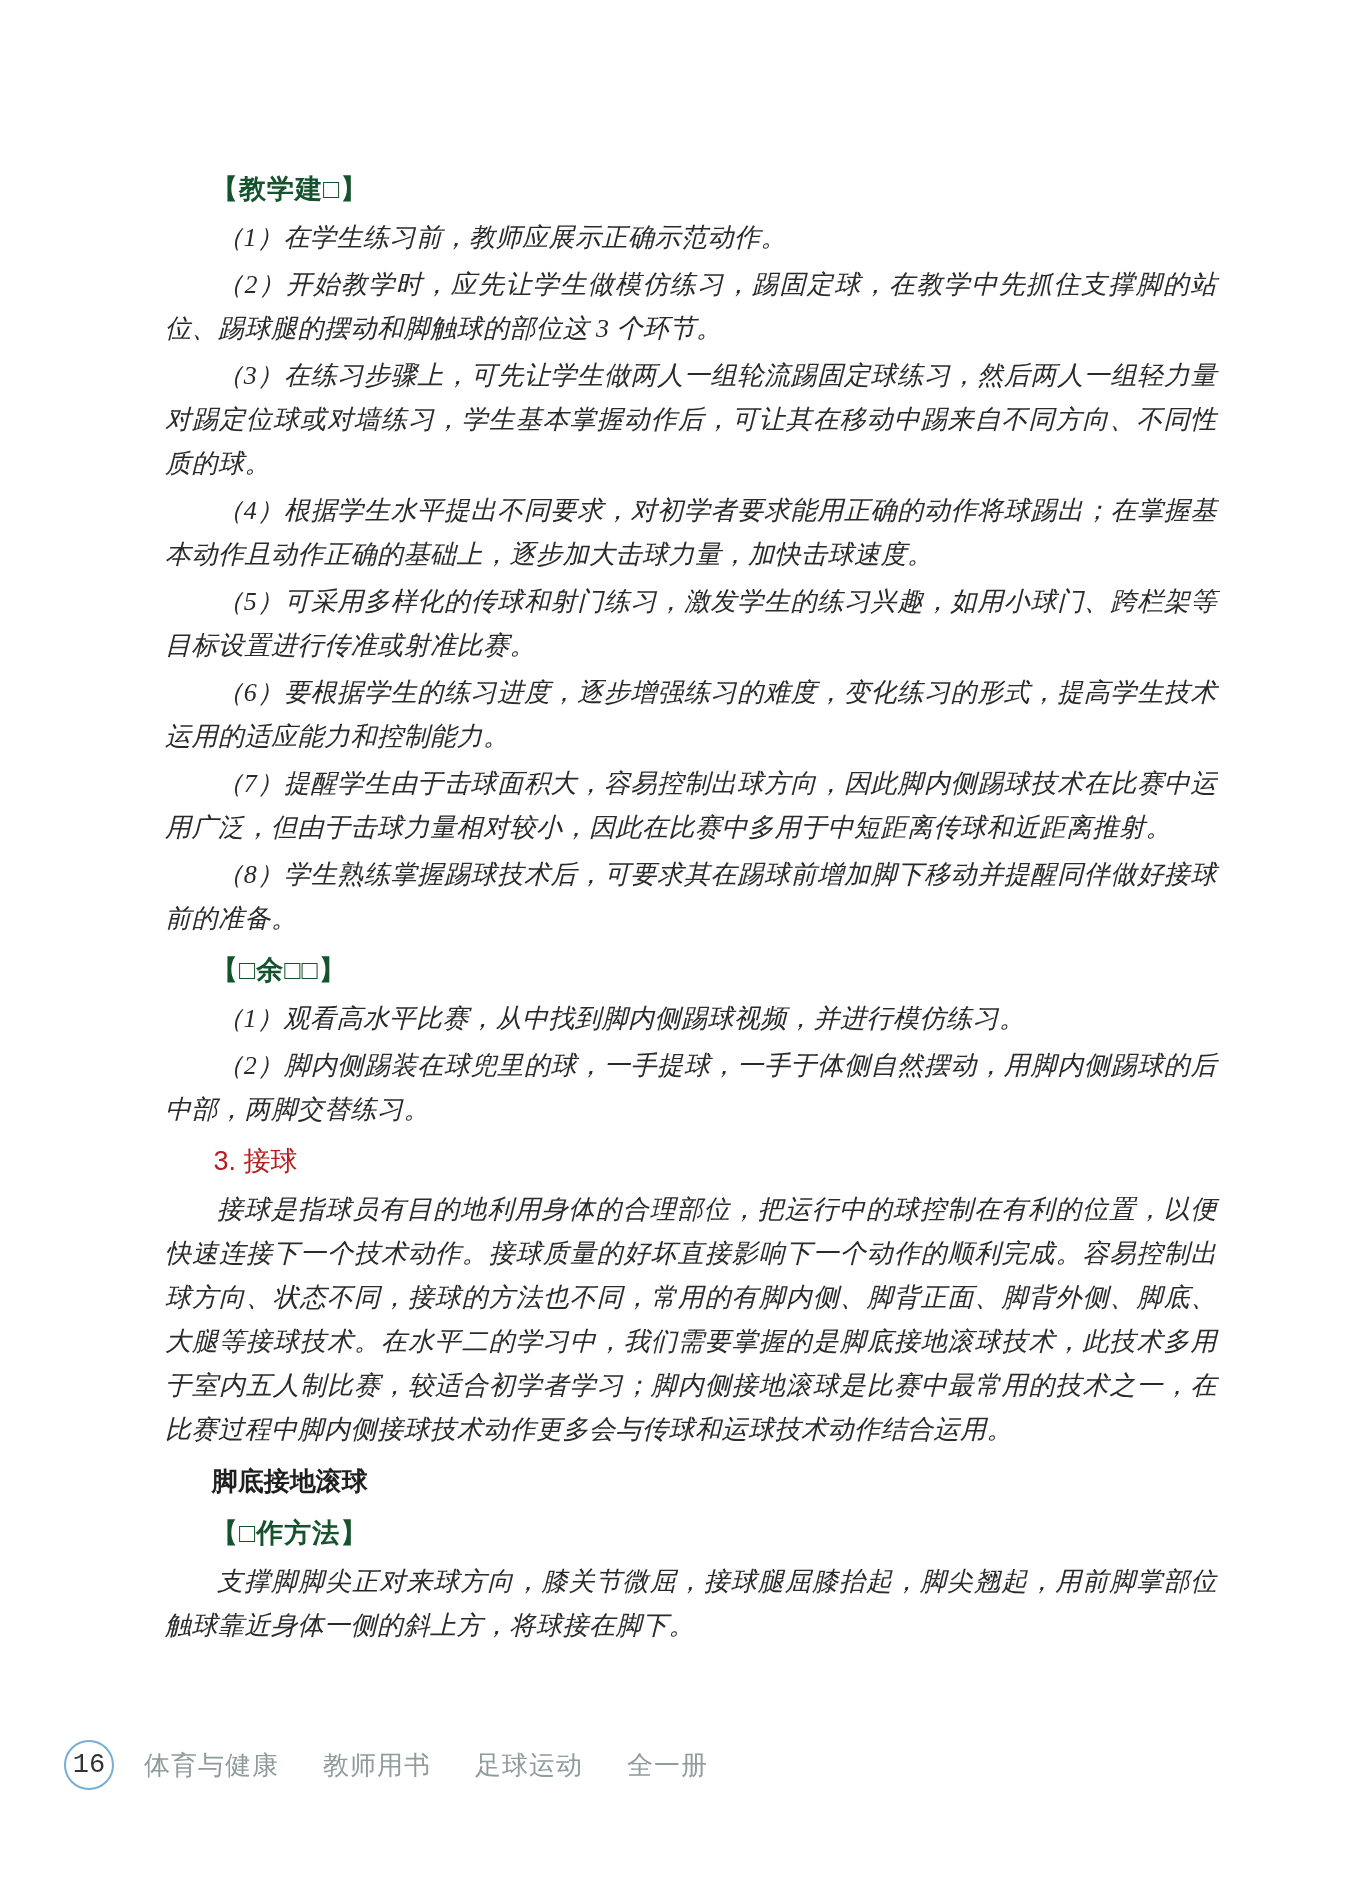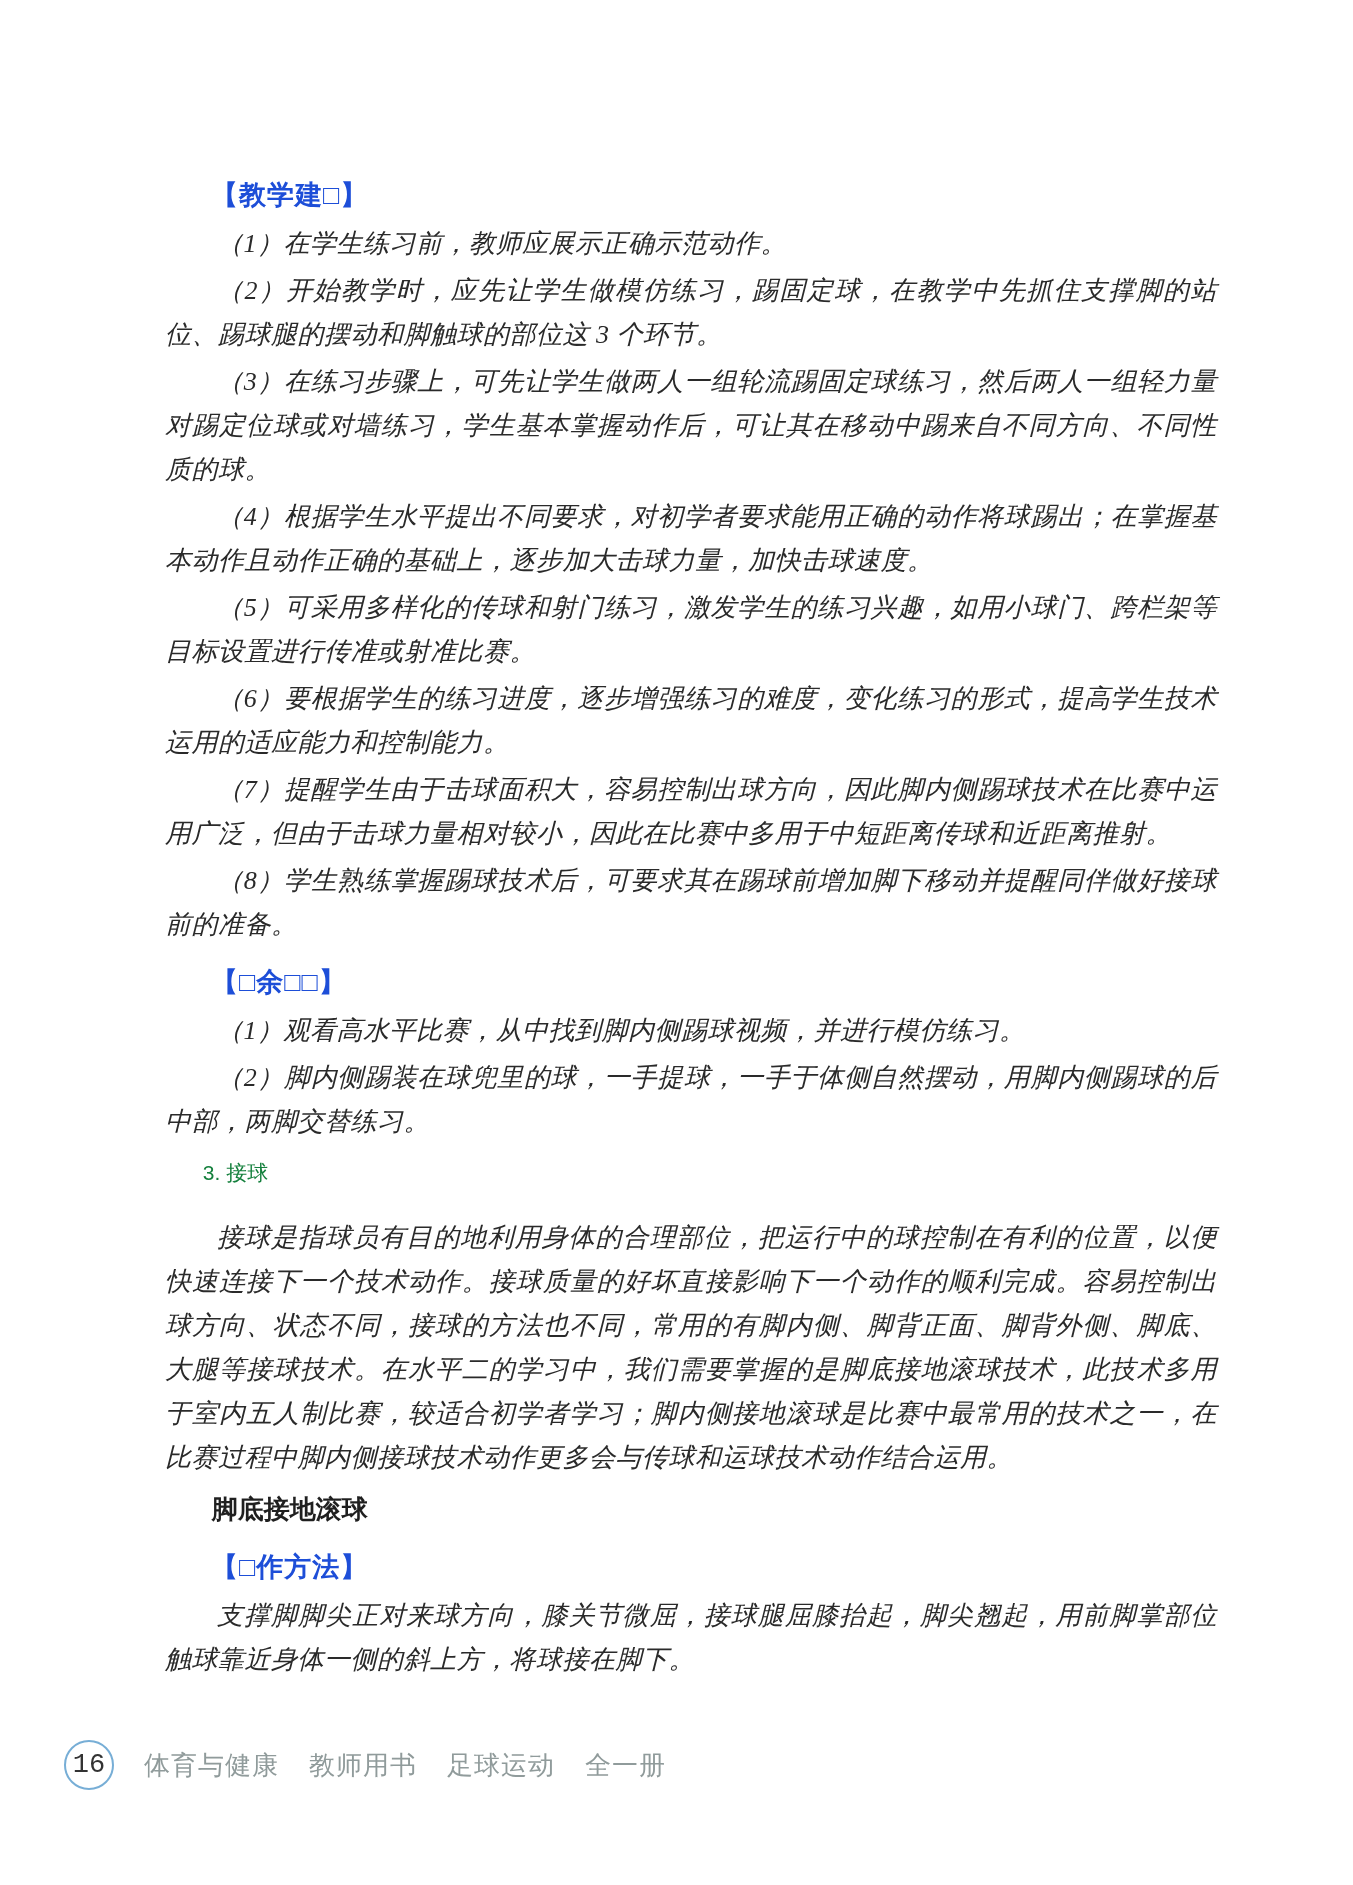--- a/index.html
+++ b/index.html
@@ -24,32 +24,32 @@
     margin:3px 0;
     color:#2a2a2a;
     letter-spacing:0.5px;
     font-style:italic;
   }
   .h-teal {
     font-family:"Liberation Sans", sans-serif;
     font-weight:bold;
     font-size:27px;
     line-height:46px;
-    color:#1d4ed8;
-    margin:12px 0 4px 0;
+    color:#14532d;
+    margin:6px 0 4px 0;
     text-indent:1.7em;
     letter-spacing:1px;
   }
   .h-orange {
     font-family:"Liberation Sans", sans-serif;
     font-weight:normal;
-    font-size:21px;
+    font-size:27px;
     line-height:46px;
-    color:#15803d;
-    margin:6px 0 20px 0;
+    color:#b91c1c;
+    margin:6px 0 4px 0;
     text-indent:1.8em;
   }
   .h-bold {
     font-family:"Liberation Sans", sans-serif;
     font-weight:bold;
     font-size:26px;
     line-height:46px;
     color:#1f1f1f;
     margin:6px 0 4px 0;
     text-indent:1.8em;
@@ -69,21 +69,21 @@
     justify-content:center;
     font-family:Liberation Mono, monospace;
     font-size:27px;
     color:#333333;
     background:#ffffff;
     box-sizing:border-box;
   }
   .footer-text {
     margin-left:30px;
     display:flex;
-    gap:30px;
+    gap:44px;
     font-family:Liberation Sans, sans-serif;
     font-size:26px;
     color:#909b9b;
     letter-spacing:1px;
   }
 </style>
 </head>
 <body>
 
 <div class="content">

